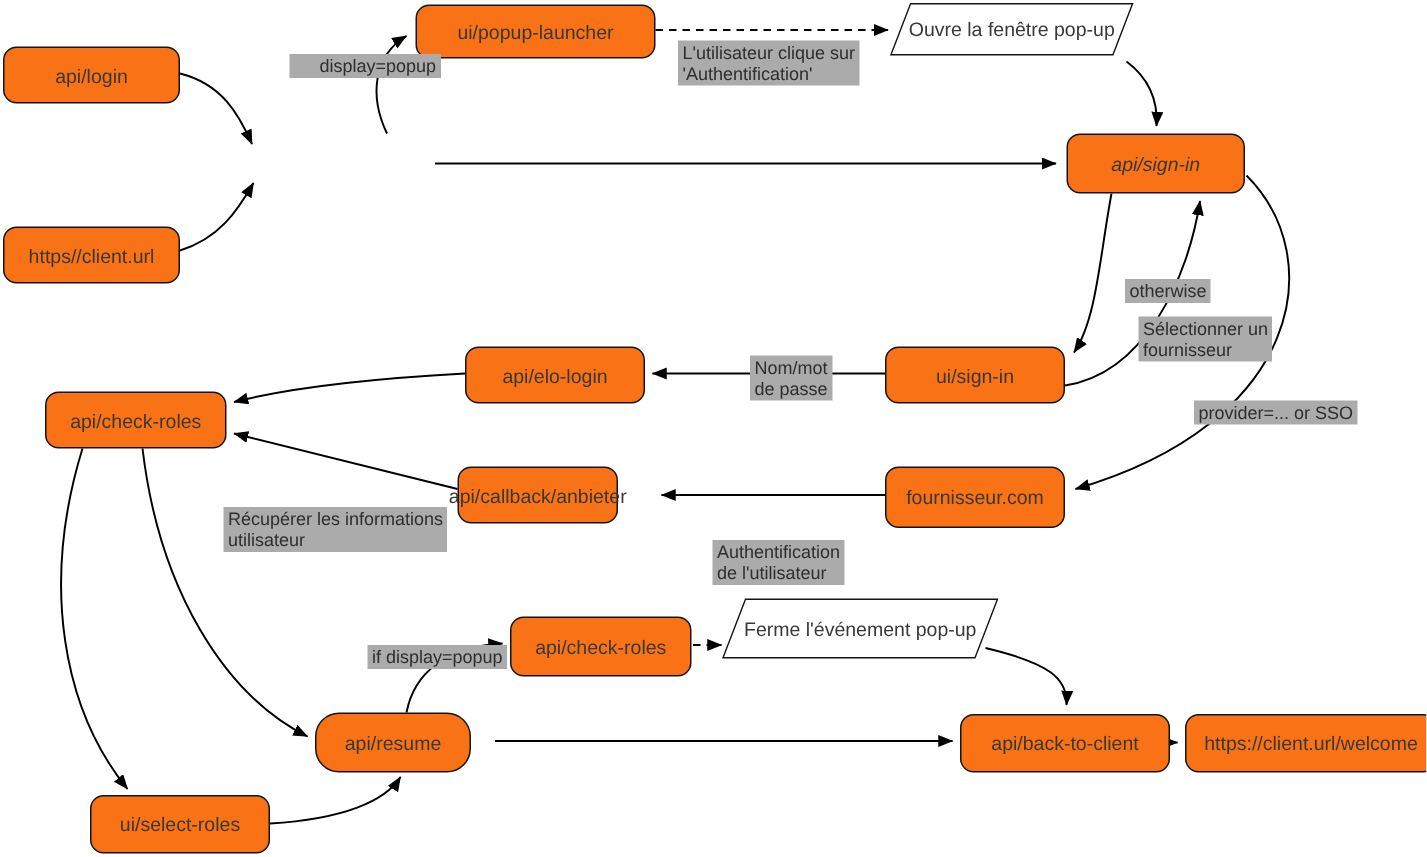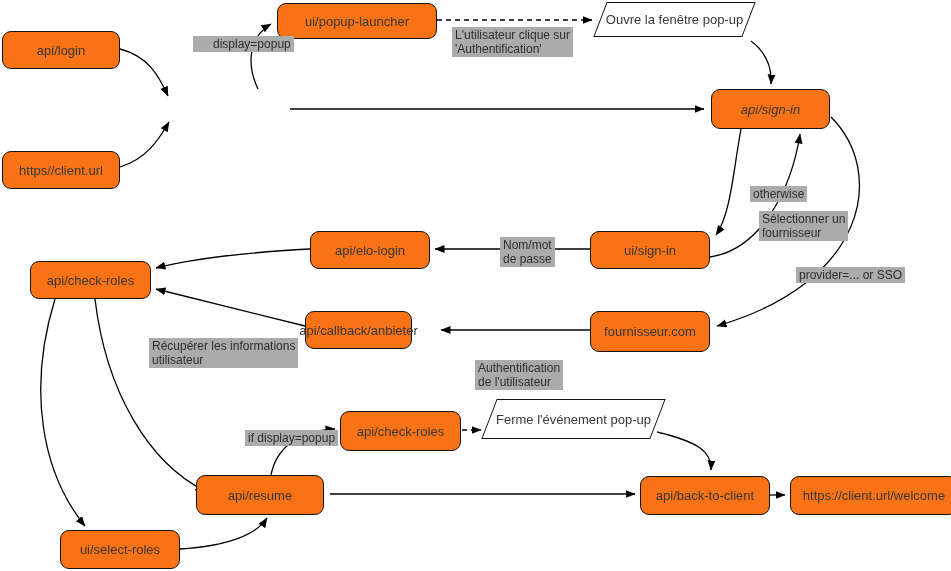--- a/index.html
+++ b/index.html
@@ -106,23 +106,23 @@
 
   <div class="node" style="left:590px; top:311px; width:120px; height:41px;">fournisseur.com</div>
 
   <div class="node" style="left:340px; top:411px; width:121px; height:40px;">api/check-roles</div>
 
   <div class="parallelogram" style="left:480px; top:399px; width:187px; height:40px;">
     <div class="par-bg"></div>
     <div class="par-label">Ferme l'événement pop-up</div>
   </div>
 
-  <div class="node" style="left:196px; top:475px; width:128px; height:40px;">api/resume</div>
+  <div class="node" style="left:210px; top:475px; width:104px; height:40px;border-radius:16px;">api/resume</div>
 
-  <div class="node" style="left:640px; top:476px; width:130px; height:39px;">api/back-to-client</div>
+  <div class="node" style="left:640px; top:476px; width:140px; height:39px;">api/back-to-client</div>
 
   <div class="node" style="left:790px; top:476px; width:168px; height:39px;">https://client.url/welcome</div>
 
   <div class="node" style="left:60px; top:530px; width:120px; height:39px;">ui/select-roles</div>
 
   <div class="edge-label" style="left:193px; top:36px;padding-left:20px;">display=popup</div>
 
   <div class="edge-label" style="left:452px; top:27px;">L'utilisateur clique sur
 'Authentification'</div>
 

